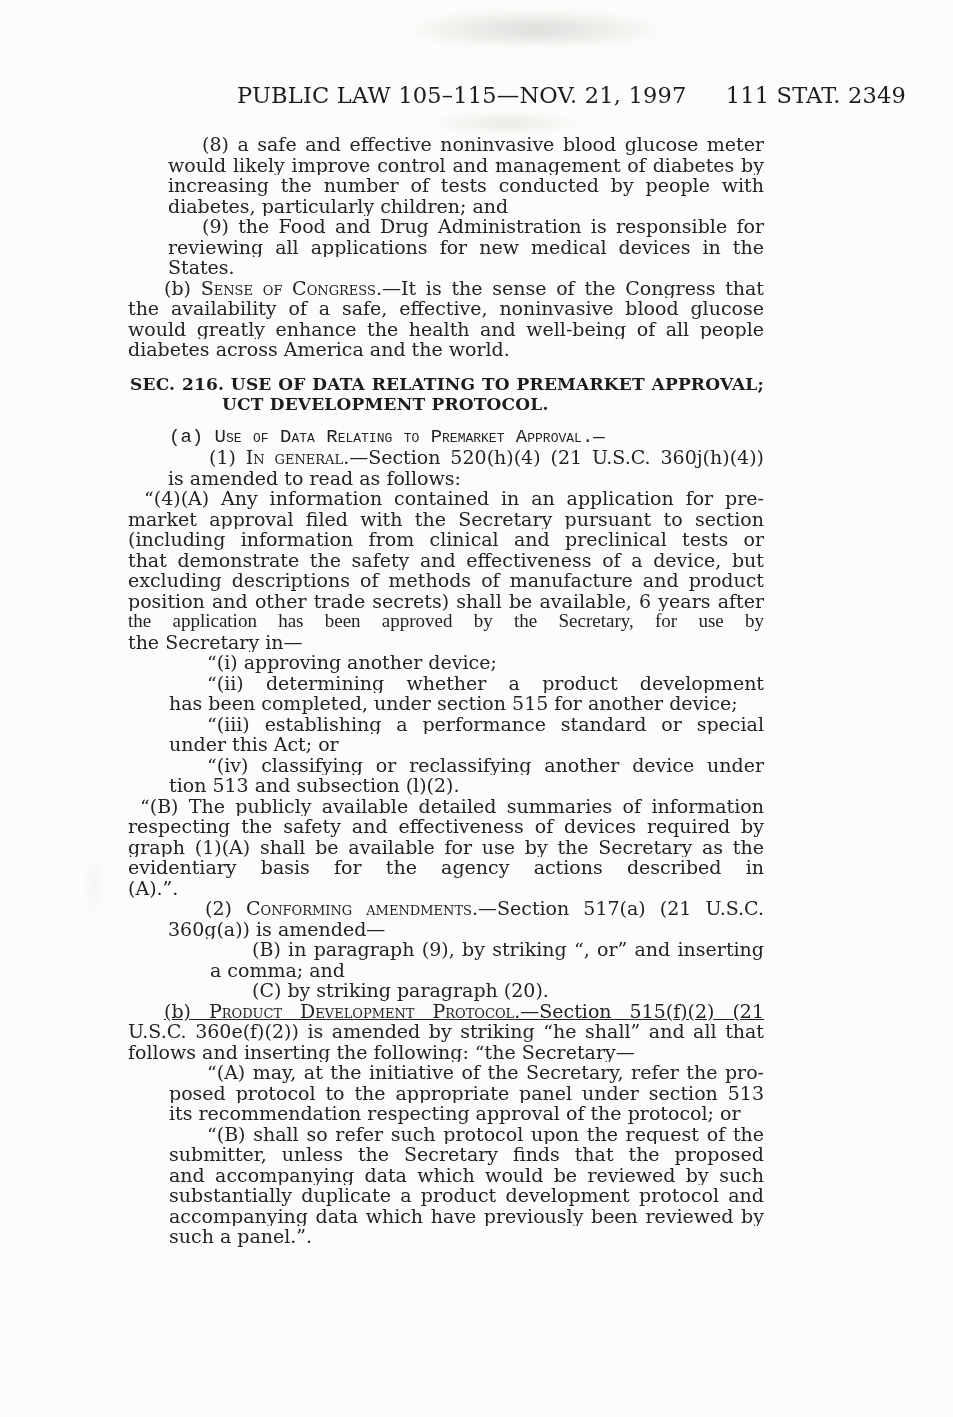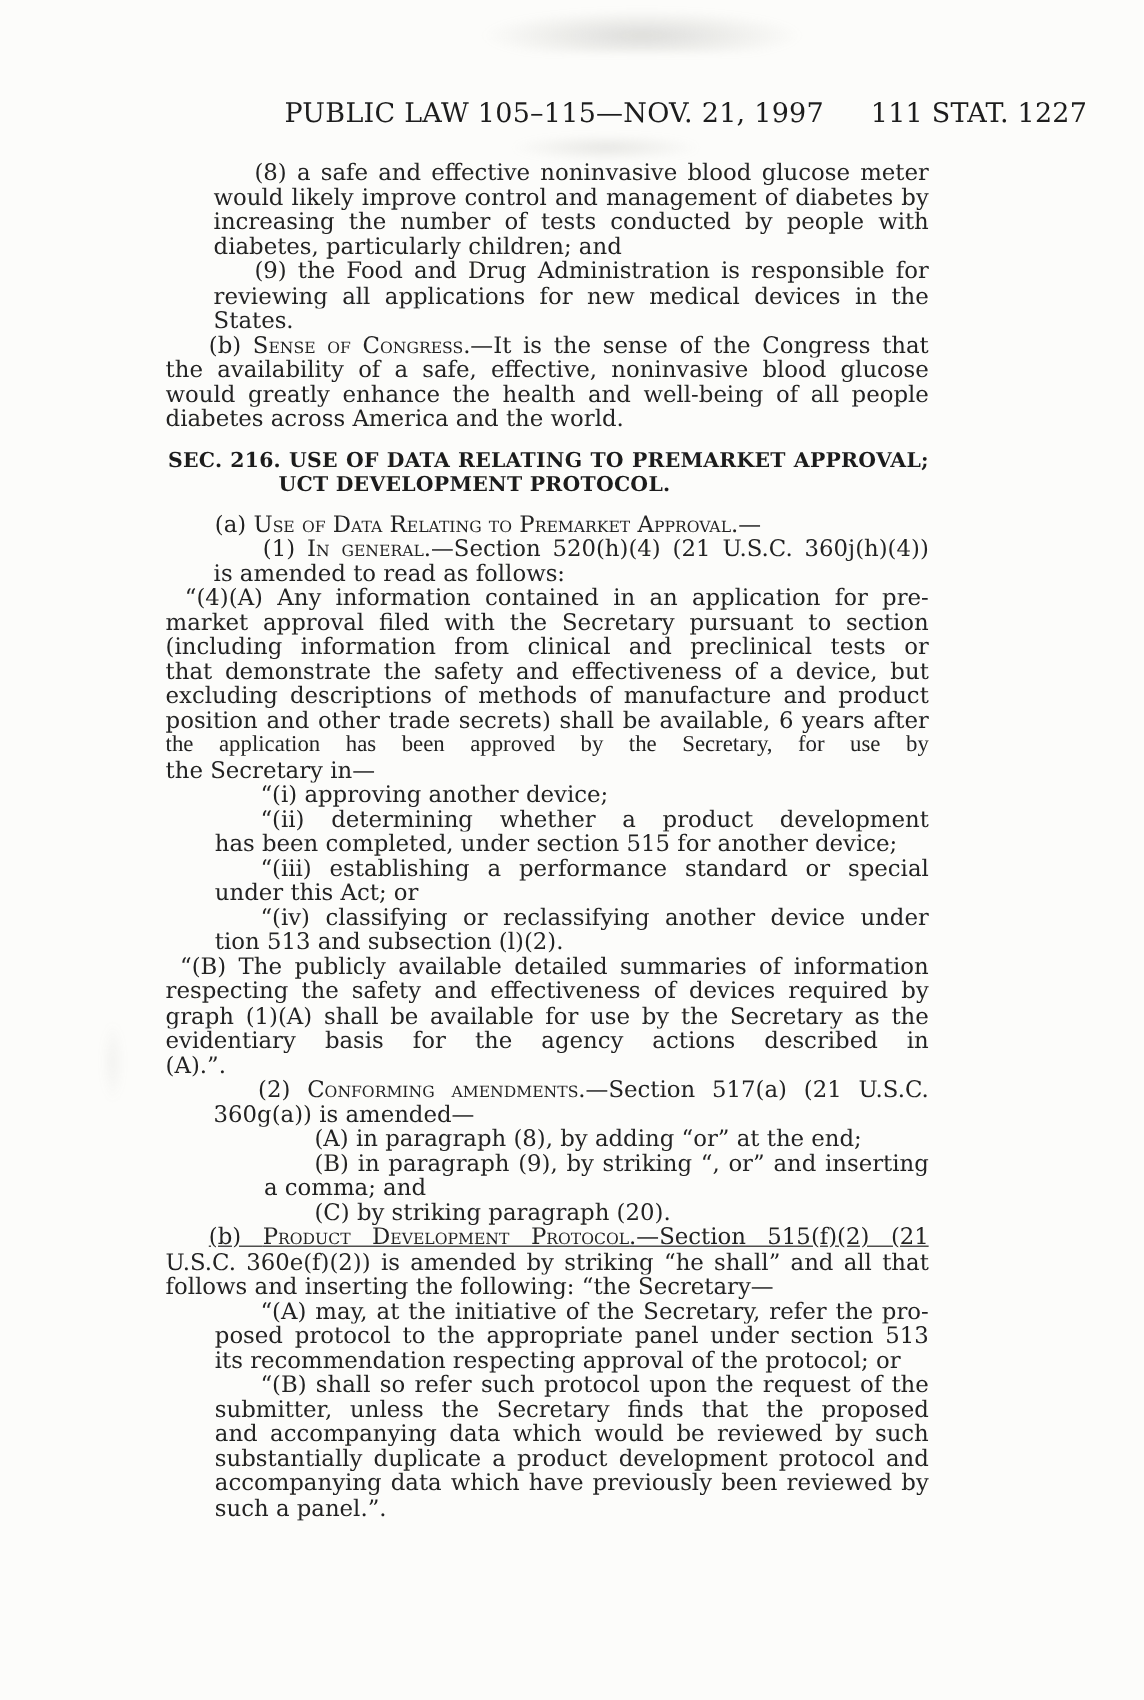--- a/index.html
+++ b/index.html
@@ -29,21 +29,21 @@
     position: absolute;
     left: 237px; top: 82px; width: 669px;
     display: flex; justify-content: space-between; align-items: baseline;
     font-size: 22.5px; line-height: 26px;
     color: #1d1d1d;
     letter-spacing: 0.2px;
     white-space: nowrap;
   }
   .doc-body {
     position: absolute;
-    left: 138px; top: 134px; width: 636px;
+    left: 128px; top: 134px; width: 636px;
     font-size: 19px;
   }
   .line {
     height: 20.5px;
     line-height: 20.5px;
     text-align: justify;
     text-align-last: justify;
     overflow: hidden;
     white-space: normal;
   }
@@ -59,21 +59,21 @@
 </head>
 <body>
 
 <div class="page">
   <div class="scan-smudge smudge-top"></div>
   <div class="scan-smudge smudge-line1"></div>
   <div class="scan-smudge smudge-left"></div>
 
   <div class="page-header">
     <span>PUBLIC LAW 105–115—NOV. 21, 1997</span>
-    <span>111 STAT. 1227</span>
+    <span>111 STAT. 2349</span>
   </div>
 
   <div class="doc-body">
       <div class="para">
         <div class="line" style="padding-left: 74px;">(8) a safe and effective noninvasive blood glucose meter</div>
         <div class="line" style="padding-left: 40px;">would likely improve control and management of diabetes by</div>
         <div class="line" style="padding-left: 40px;">increasing the number of tests conducted by people with</div>
         <div class="line lastline" style="padding-left: 40px;">diabetes, particularly children; and</div>
       </div>
       <div class="para">
@@ -84,21 +84,21 @@
       <div class="para">
         <div class="line" style="padding-left: 36px;"><span>(b) </span><span class="sc">Sense of Congress</span><span>.—It is the sense of the Congress that</span></div>
         <div class="line" style="padding-left: 0px;">the availability of a safe, effective, noninvasive blood glucose meter</div>
         <div class="line" style="padding-left: 0px;">would greatly enhance the health and well-being of all people with</div>
         <div class="line lastline" style="padding-left: 0px;">diabetes across America and the world.</div>
       </div>
       <div class="para bold" style="margin-top: 14px;">
         <div class="line" style="padding-left: 2px;">SEC. 216. USE OF DATA RELATING TO PREMARKET APPROVAL; PROD-</div>
         <div class="line lastline" style="padding-left: 94px;">UCT DEVELOPMENT PROTOCOL.</div>
       </div>
-      <div class="para" style="margin-top: 12px;">
+      <div class="para" style="margin-top: 12px; font-family: Liberation Mono, monospace;">
         <div class="line lastline" style="padding-left: 41px;"><span>(a) </span><span class="sc">Use of Data Relating to Premarket Approval</span><span>.—</span></div>
       </div>
       <div class="para">
         <div class="line" style="padding-left: 81px;"><span>(1) </span><span class="sc">In general</span><span>.—Section 520(h)(4) (21 U.S.C. 360j(h)(4))</span></div>
         <div class="line lastline" style="padding-left: 40px;">is amended to read as follows:</div>
       </div>
       <div class="para">
         <div class="line" style="padding-left: 16px;">“(4)(A) Any information contained in an application for pre-</div>
         <div class="line" style="padding-left: 0px;">market approval filed with the Secretary pursuant to section 515(c)</div>
         <div class="line" style="padding-left: 0px;">(including information from clinical and preclinical tests or studies</div>
@@ -128,23 +128,20 @@
         <div class="line" style="padding-left: 0px;">respecting the safety and effectiveness of devices required by para-</div>
         <div class="line" style="padding-left: 0px;">graph (1)(A) shall be available for use by the Secretary as the</div>
         <div class="line" style="padding-left: 0px;">evidentiary basis for the agency actions described in subparagraph</div>
         <div class="line lastline" style="padding-left: 0px;">(A).”.</div>
       </div>
       <div class="para">
         <div class="line" style="padding-left: 77px;"><span>(2) </span><span class="sc">Conforming amendments</span><span>.—Section 517(a) (21 U.S.C.</span></div>
         <div class="line lastline" style="padding-left: 40px;">360g(a)) is amended—</div>
       </div>
       <div class="para">
-        <div class="line lastline" style="padding-left: 124px;">(A) in paragraph (8), by adding “or” at the end;</div>
-      </div>
-      <div class="para">
         <div class="line" style="padding-left: 124px;">(B) in paragraph (9), by striking “, or” and inserting</div>
         <div class="line lastline" style="padding-left: 82px;">a comma; and</div>
       </div>
       <div class="para">
         <div class="line lastline" style="padding-left: 124px;">(C) by striking paragraph (20).</div>
       </div>
       <div class="para">
         <div class="line" style="padding-left: 36px; text-decoration: underline;"><span>(b) </span><span class="sc">Product Development Protocol</span><span>.—Section 515(f)(2) (21</span></div>
         <div class="line" style="padding-left: 0px;">U.S.C. 360e(f)(2)) is amended by striking “he shall” and all that</div>
         <div class="line lastline" style="padding-left: 0px;">follows and inserting the following: “the Secretary—</div>

